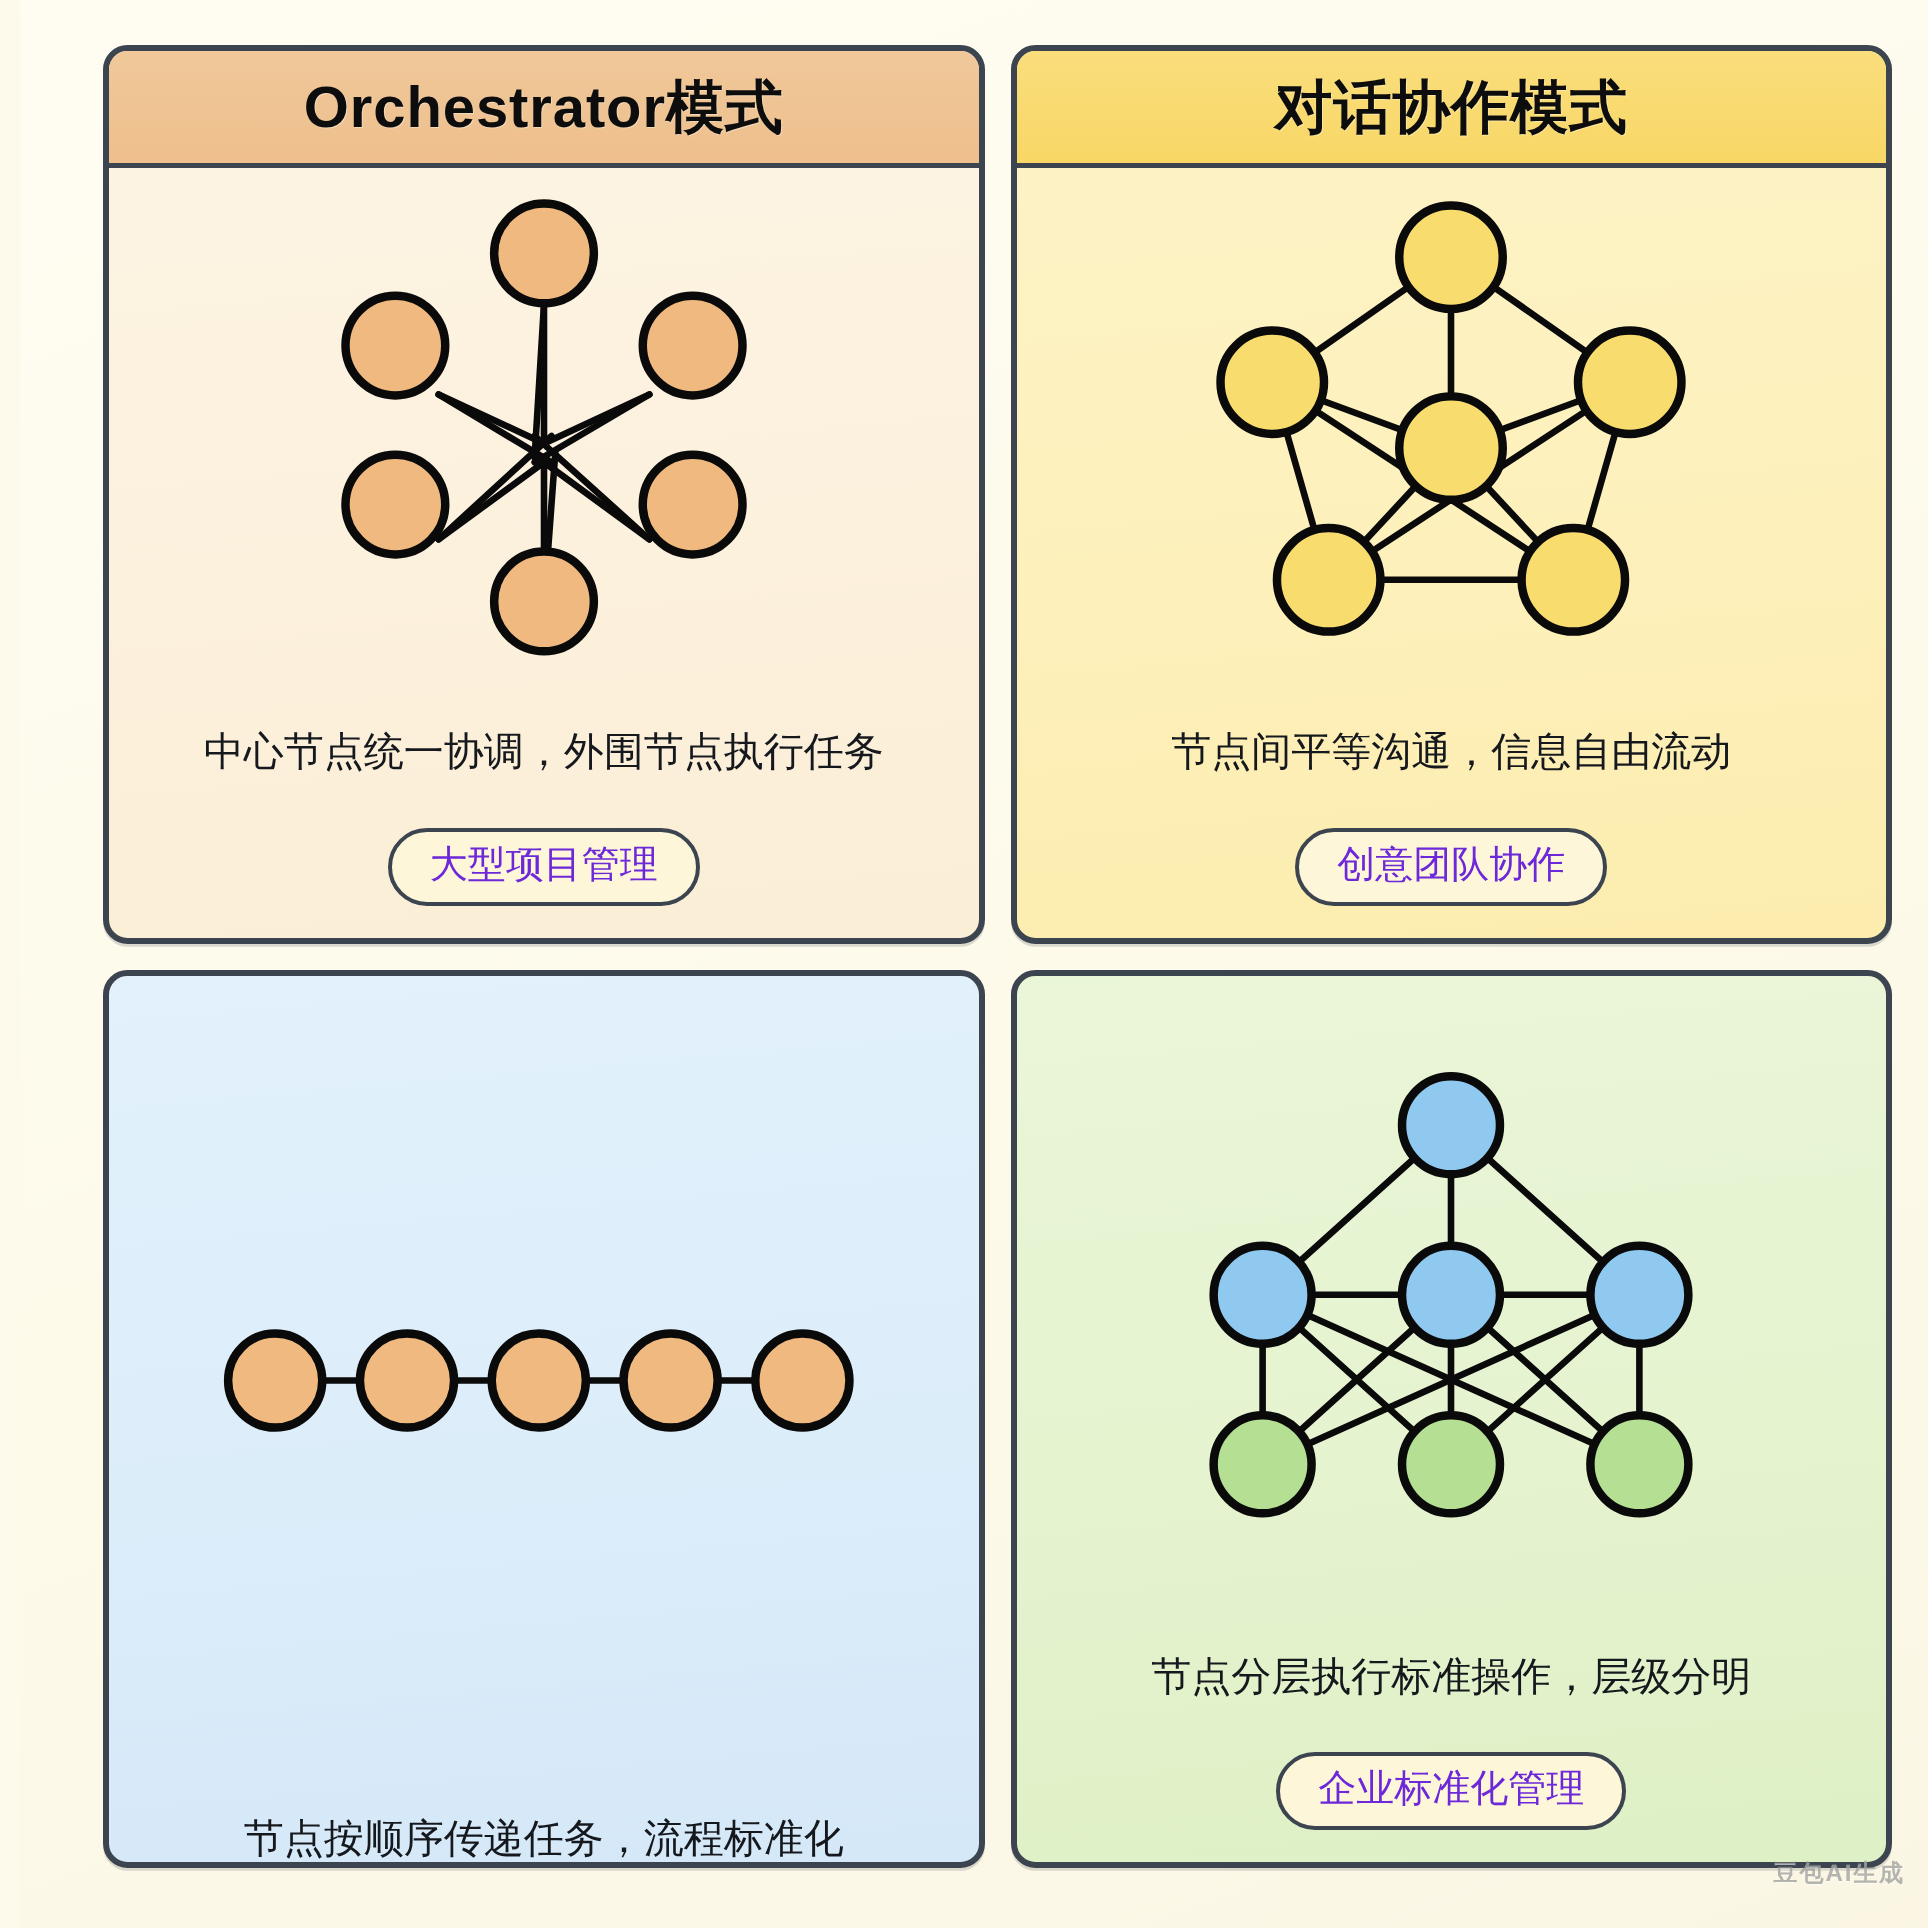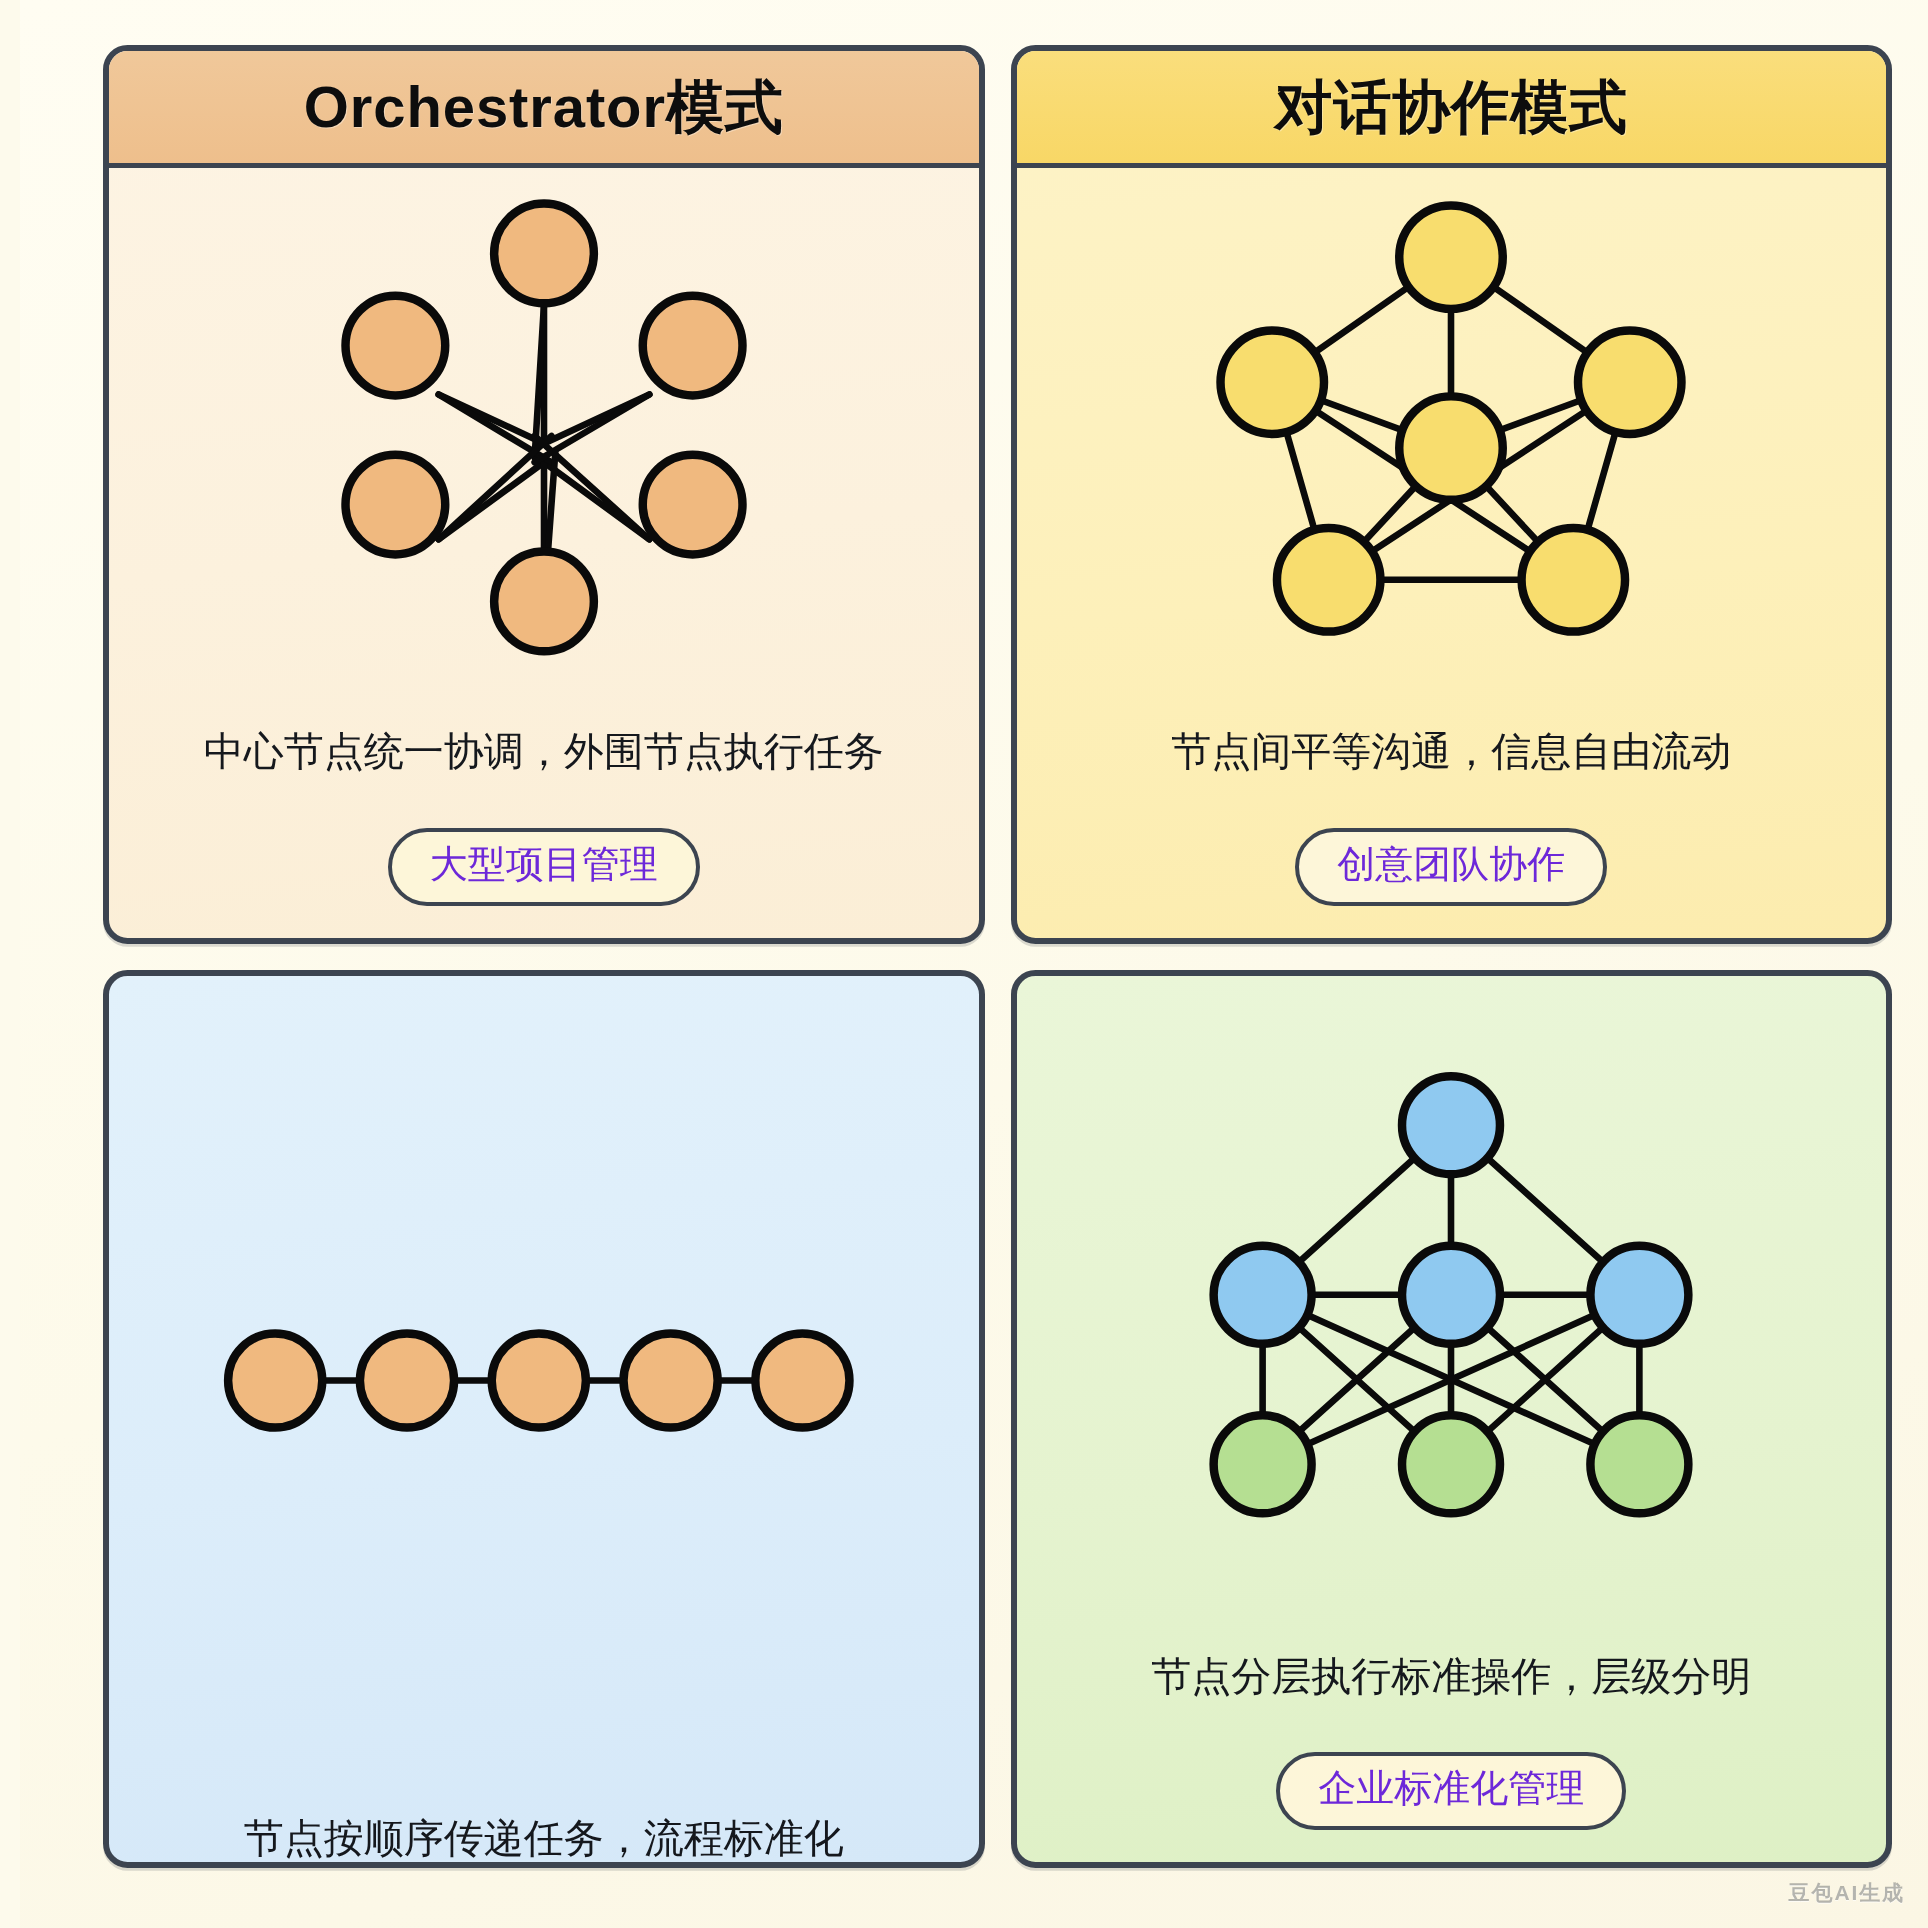--- a/index.html
+++ b/index.html
@@ -126,22 +126,22 @@
   .edge { stroke: #0a0a0a; stroke-width: 7; stroke-linecap: round; fill: none; }
   .node { stroke: #0a0a0a; stroke-width: 9; }
   .node-orange { fill: #f0b97f; }
   .node-yellow { fill: #f8dd6e; }
   .node-blue   { fill: #8fc9f0; }
   .node-green  { fill: #b5df92; }
 
   .watermark {
     position: absolute;
     right: 43px;
-    bottom: 21px;
-    font-size: 21px;
+    bottom: 39px;
+    font-size: 24px;
     font-weight: bold;
     color: rgba(120,122,118,0.55);
     letter-spacing: 1.9px;
     text-shadow: 0 0.9px 0 rgba(255,255,255,0.6);
     pointer-events: none;
     white-space: nowrap;
   }
 </style>
 </head>
 <body>

